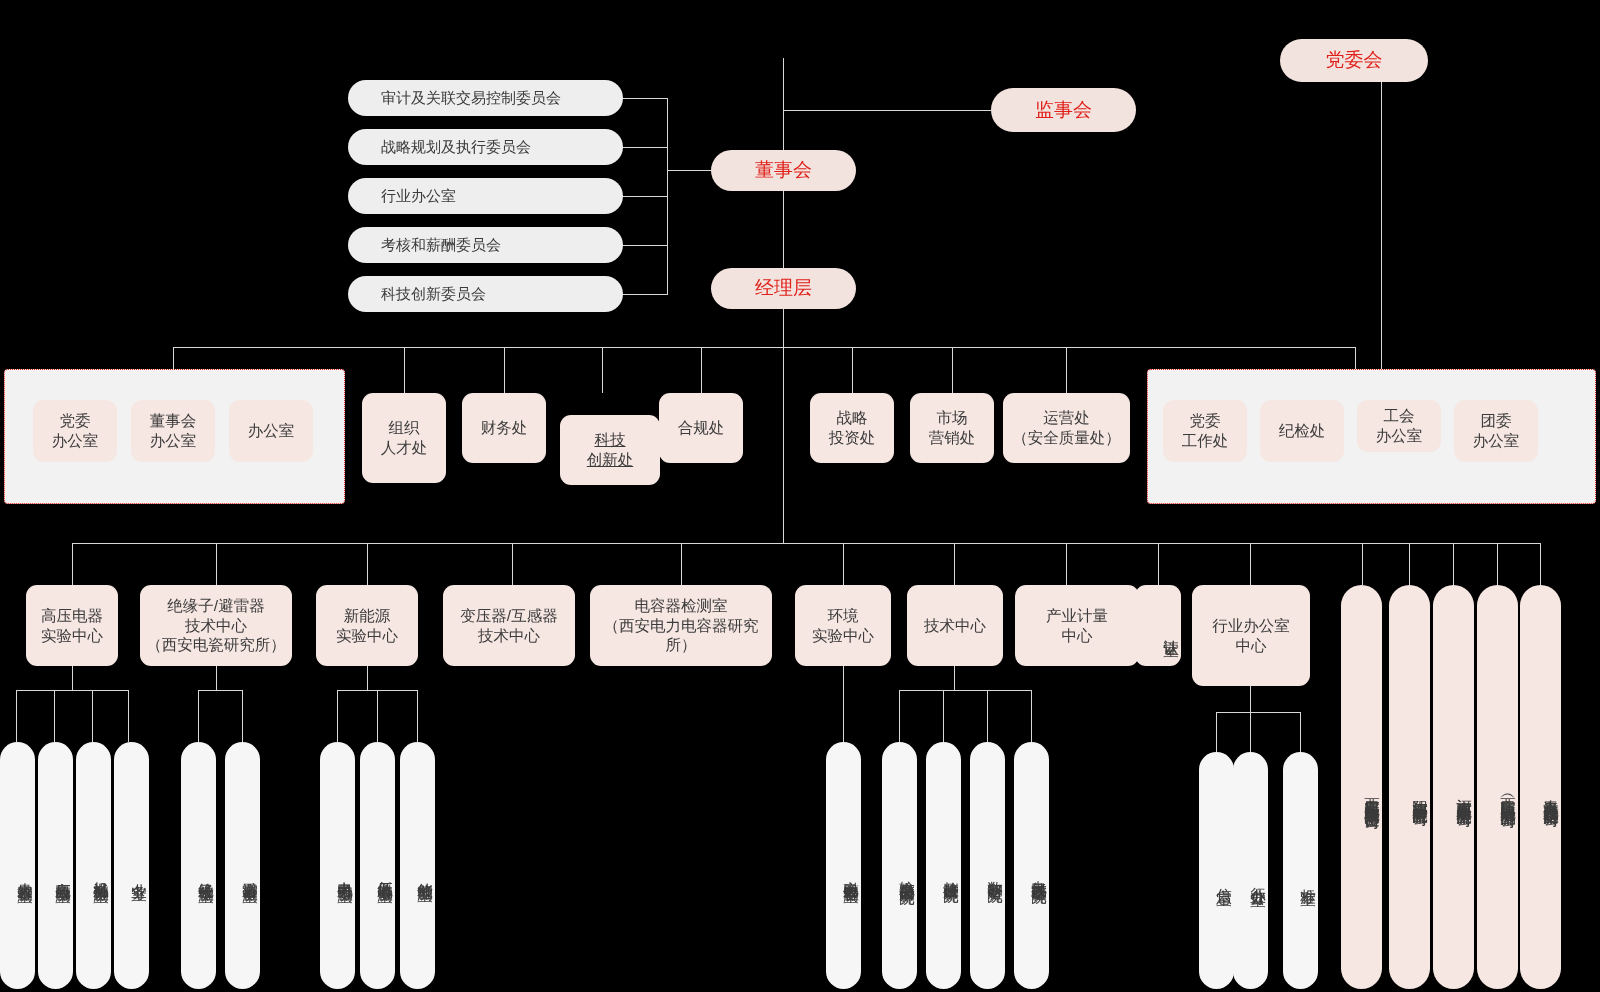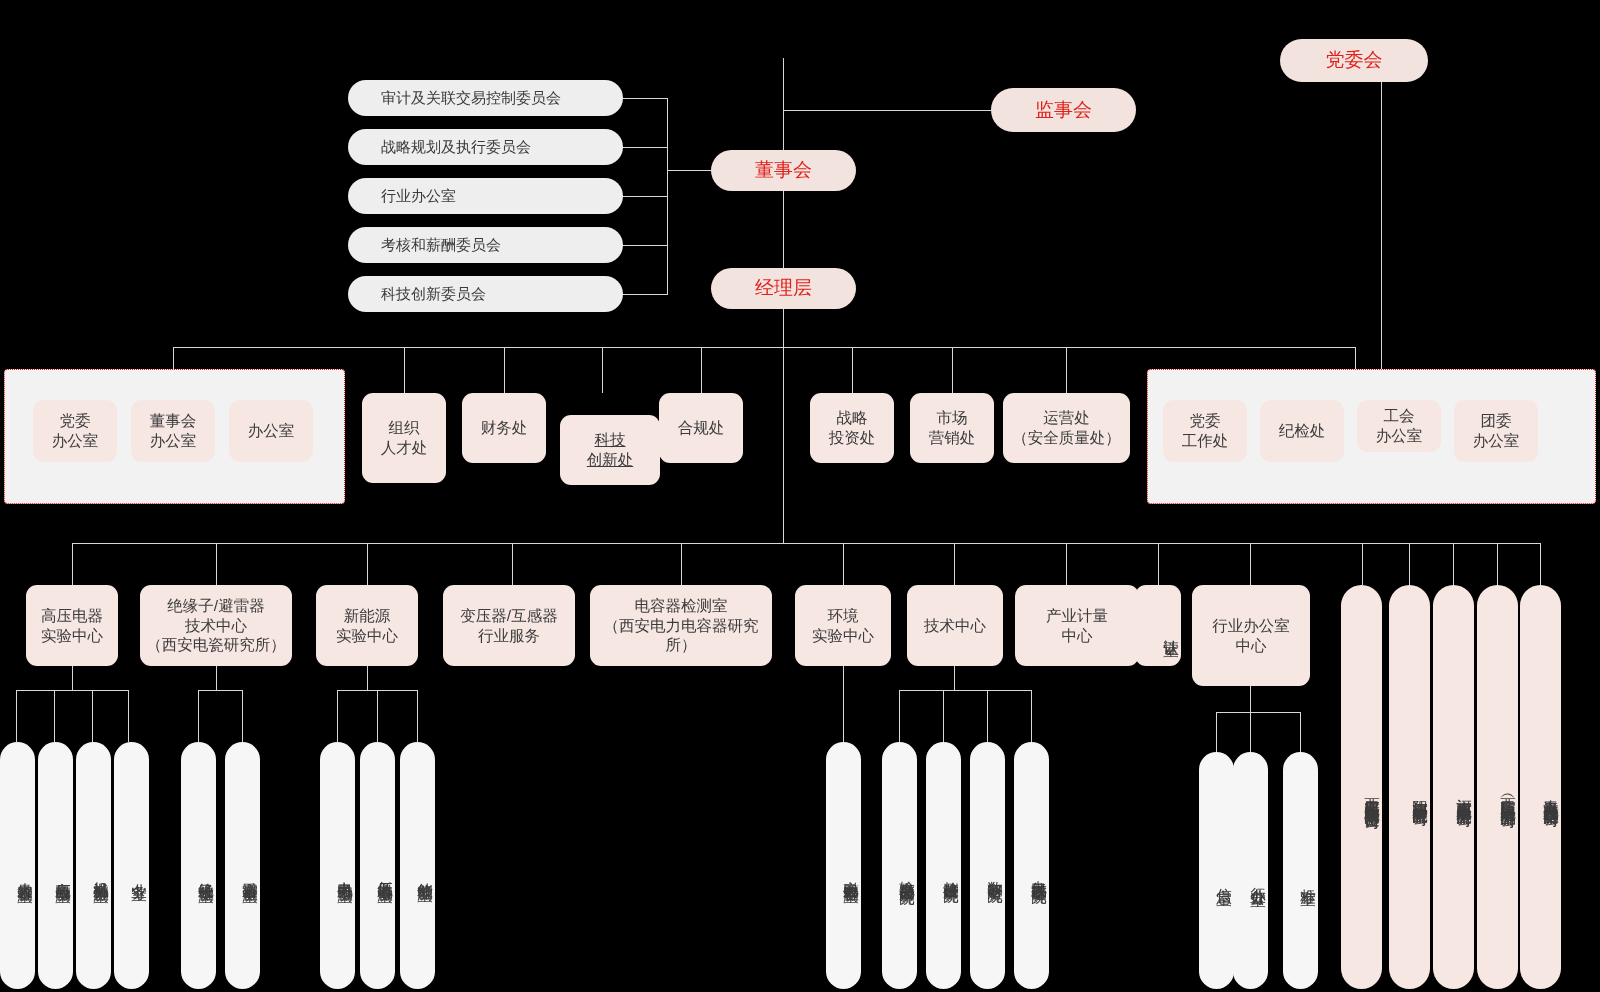--- a/index.html
+++ b/index.html
@@ -229,21 +229,21 @@
 办公室</div>
 
   <div class="node n-box" style="left:26px;top:585px;width:92px;height:81px;">高压电器
 实验中心</div>
   <div class="node n-box" style="left:140px;top:585px;width:152px;height:81px;">绝缘子/避雷器
 技术中心
 （西安电瓷研究所）</div>
   <div class="node n-box" style="left:316px;top:585px;width:102px;height:81px;">新能源
 实验中心</div>
   <div class="node n-box" style="left:443px;top:585px;width:132px;height:81px;">变压器/互感器
-行业服务</div>
+技术中心</div>
   <div class="node n-box" style="left:590px;top:585px;width:182px;height:81px;">电容器检测室
 （西安电力电容器研究所）</div>
   <div class="node n-box" style="left:795px;top:585px;width:96px;height:81px;">环境
 实验中心</div>
   <div class="node n-box" style="left:907px;top:585px;width:96px;height:81px;">技术中心</div>
   <div class="node n-box" style="left:1015px;top:585px;width:124px;height:81px;">产业计量
 中心</div>
   <div class="node n-vcap pinksq" style="left:1135px;top:585px;width:46px;height:81px;padding-top:6px;">认证室</div>
   <div class="node n-box" style="left:1192px;top:585px;width:118px;height:101px;">行业办公室
 中心</div>

